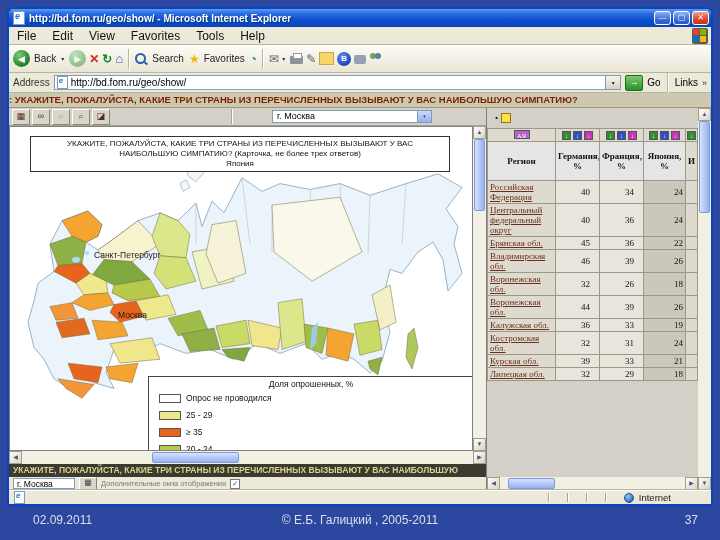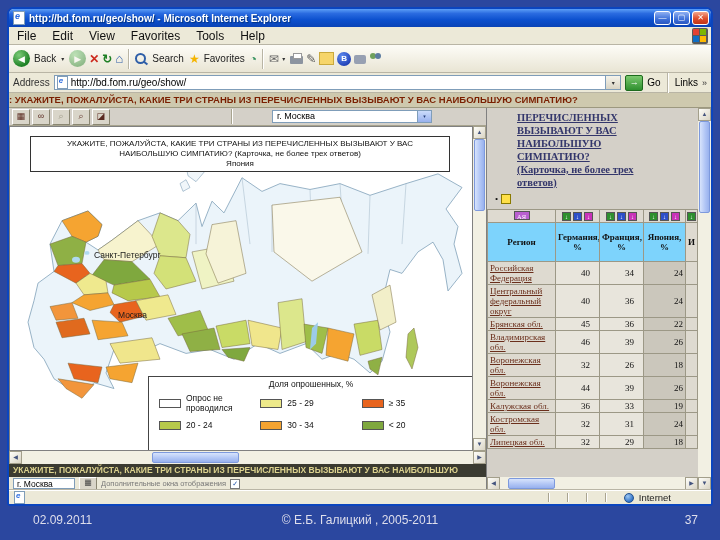--- a/index.html
+++ b/index.html
@@ -60,21 +60,21 @@
   .mbtn.dim{color:#9A9684;}
   .maptb-div{position:absolute;left:222px;top:1px;width:1px;height:15px;background:#A8A48F;border-right:1px solid #fff;}
   .combo{position:absolute;left:263px;top:2px;width:160px;height:13px;background:#fff;border:1px solid #7F9DB9;font-size:9px;line-height:11px;padding-left:4px;box-sizing:border-box;}
   .combo-btn{position:absolute;right:0;top:0;width:13px;height:11px;background:linear-gradient(180deg,#CBDCFB,#98B1EE);border-left:1px solid #7F9DB9;font-size:5px;text-align:center;line-height:11px;color:#223C78;}
   .maprow{flex:1;display:flex;min-height:0;}
   .mapframe{flex:1;position:relative;background:#fff;border:1px solid #808080;box-sizing:border-box;overflow:hidden;}
   .mapsvg{position:absolute;left:0;top:0;width:100%;height:100%;}
   .qbox{position:absolute;left:20px;top:9px;width:420px;background:#fff;border:1px solid #333;font-size:8px;line-height:10px;text-align:center;padding:2px 6px;box-sizing:border-box;color:#111;}
   .legend{position:absolute;left:138px;top:249px;width:326px;height:77px;background:#fff;border:1px solid #444;box-sizing:border-box;font-size:8.5px;color:#111;}
   .leg-title{text-align:center;margin-top:2px;}
-  .leg-grid{display:grid;grid-template-columns:1fr 1fr 1fr;padding:4px 10px 0 10px;row-gap:7px;}
+  .leg-grid{display:grid;grid-template-columns:1fr;padding:4px 10px 0 10px;row-gap:7px;}
   .leg-item{display:flex;align-items:center;gap:5px;}
   .swatch{width:22px;height:9px;border:1px solid #555;flex:0 0 auto;box-sizing:border-box;}
   
   .vscroll{width:13px;flex:0 0 auto;display:flex;flex-direction:column;background:#F2F0E3;}
   .hscroll{height:13px;flex:0 0 auto;display:flex;background:#F2F0E3;}
   .sbtn{width:13px;height:13px;flex:0 0 auto;background:linear-gradient(135deg,#FEFEFA,#D9D4C4);border:1px solid #A39F8B;box-sizing:border-box;font-size:6px;color:#44547E;text-align:center;line-height:11px;}
   .vthumb{margin:0 1px;background:linear-gradient(90deg,#D7E3FC,#AFC4F5 60%,#98B1EE);border:1px solid #7D99DD;border-radius:2px;}
   .hthumb{margin:1px 0;background:linear-gradient(180deg,#D7E3FC,#AFC4F5 60%,#98B1EE);border:1px solid #7D99DD;border-radius:2px;}
   
   .selband{height:13px;flex:0 0 auto;background:#3B3B31;color:#DCD28E;font-size:8.5px;font-weight:bold;line-height:13px;padding-left:4px;white-space:nowrap;overflow:hidden;}
@@ -89,21 +89,21 @@
   .rlinks{padding:3px 2px 0 30px;font-size:10.5px;font-weight:bold;color:#33366B;line-height:13px;}
   .rlinks div{text-decoration:underline;}
   .rbullet{display:flex;padding:4px 2px 0 8px;font-size:10px;line-height:12px;color:#33366B;gap:3px;}
   .rbullet .bult{color:#111;font-size:9px;}
   .ysq{width:8px;height:8px;background:#FFE048;border:1px solid #8A7A00;flex:0 0 auto;margin-top:1px;}
   .rbullet .btxt{text-decoration:underline;}
   .rtablewrap{flex:1;overflow:hidden;margin-top:4px;}
   table.rt{border-collapse:collapse;font-size:9px;color:#111;table-layout:fixed;width:210px;}
   .rt td,.rt th{border:1px solid #9C9886;padding:1px 2px;vertical-align:middle;overflow:hidden;}
   .rt .iconrow td{height:12px;background:#DEDAD0;text-align:center;padding:0;}
-  .rt th{background:#7dd3fc;font-weight:bold;text-align:center;height:36px;font-size:9px;line-height:10px;}
+  .rt th{background:#e5e5e5;font-weight:bold;text-align:center;height:36px;font-size:9px;line-height:10px;}
   .rt td.rname{background:#DEDAD0;color:#6B2F1C;text-decoration:underline;line-height:10px;}
   .rt td.val{background:#E8E5DC;text-align:right;padding-right:9px;}
   .rt td.valj{background:#CBC7BC;text-align:right;}
   .rt td.cut,.rt th.cut{background:#DEDAD0;padding:0;}
   .mini{display:inline-block;width:9px;height:9px;color:#fff;font-size:6px;line-height:9px;text-align:center;margin:0 1px;border:1px solid #555;box-sizing:border-box;}
   .mini.g{background:#2E8F2E;}
   .mini.b{background:#2D4FC8;}
   .mini.m{background:#C833B8;}
   .mini.az{width:16px;background:#B95FD0;font-size:6.5px;}
   
@@ -343,28 +343,20 @@
         <div class="mosrow">
           <div class="mosbox">г. Москва</div>
           <div class="gridbtn">▦</div>
           <span class="opts">Дополнительные окна отображения</span>
           <div class="chk">✓</div>
         </div>
       </div>
 
       <div class="rightpane">
         <div class="rcol">
-          <div class="rlinks">
-            <div>ПЕРЕЧИСЛЕННЫХ</div>
-            <div>ВЫЗЫВАЮТ У ВАС</div>
-            <div>НАИБОЛЬШУЮ</div>
-            <div>СИМПАТИЮ?</div>
-            <div>(Карточка, не более трех</div>
-            <div>ответов)</div>
-          </div>
           <div class="rbullet">
             <span class="bult">•</span>
             <span class="ysq"></span>
           </div>
 
           <div class="rtablewrap">
             <table class="rt">
               <colgroup>
                   <col style="width:68px">
                   <col style="width:44px">
@@ -437,20 +429,27 @@
                     <td class="cut"></td>
                   </tr>
               <tr>
                     <td class="rname">Костромская обл.</td>
                     <td class="val">32</td>
                     <td class="val">31</td>
                     <td class="valj">24</td>
                     <td class="cut"></td>
                   </tr>
               <tr>
+                    <td class="rname">Курская обл.</td>
+                    <td class="val">39</td>
+                    <td class="val">33</td>
+                    <td class="valj">21</td>
+                    <td class="cut"></td>
+                  </tr>
+              <tr>
                     <td class="rname">Липецкая обл.</td>
                     <td class="val">32</td>
                     <td class="val">29</td>
                     <td class="valj">18</td>
                     <td class="cut"></td>
                   </tr>
 
             </tbody>
               </table>
           </div>

